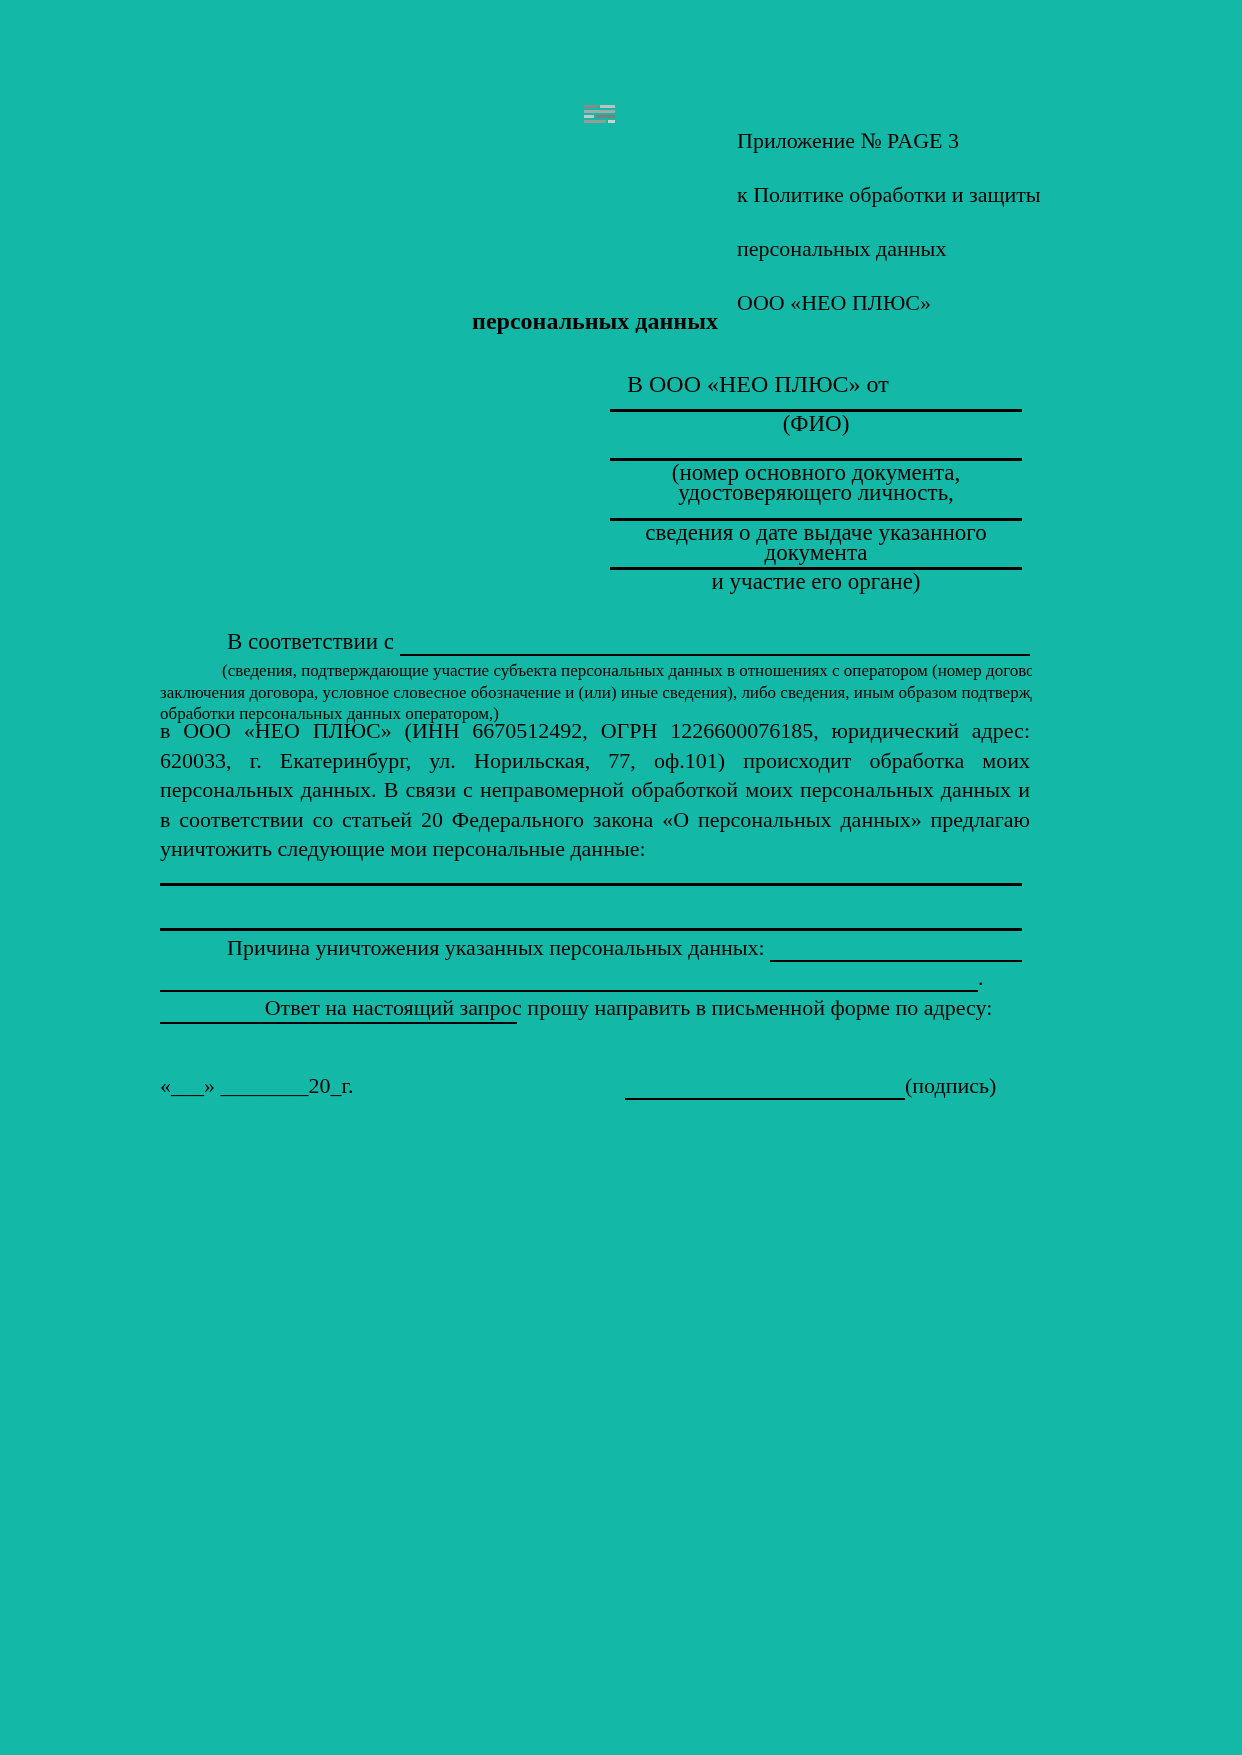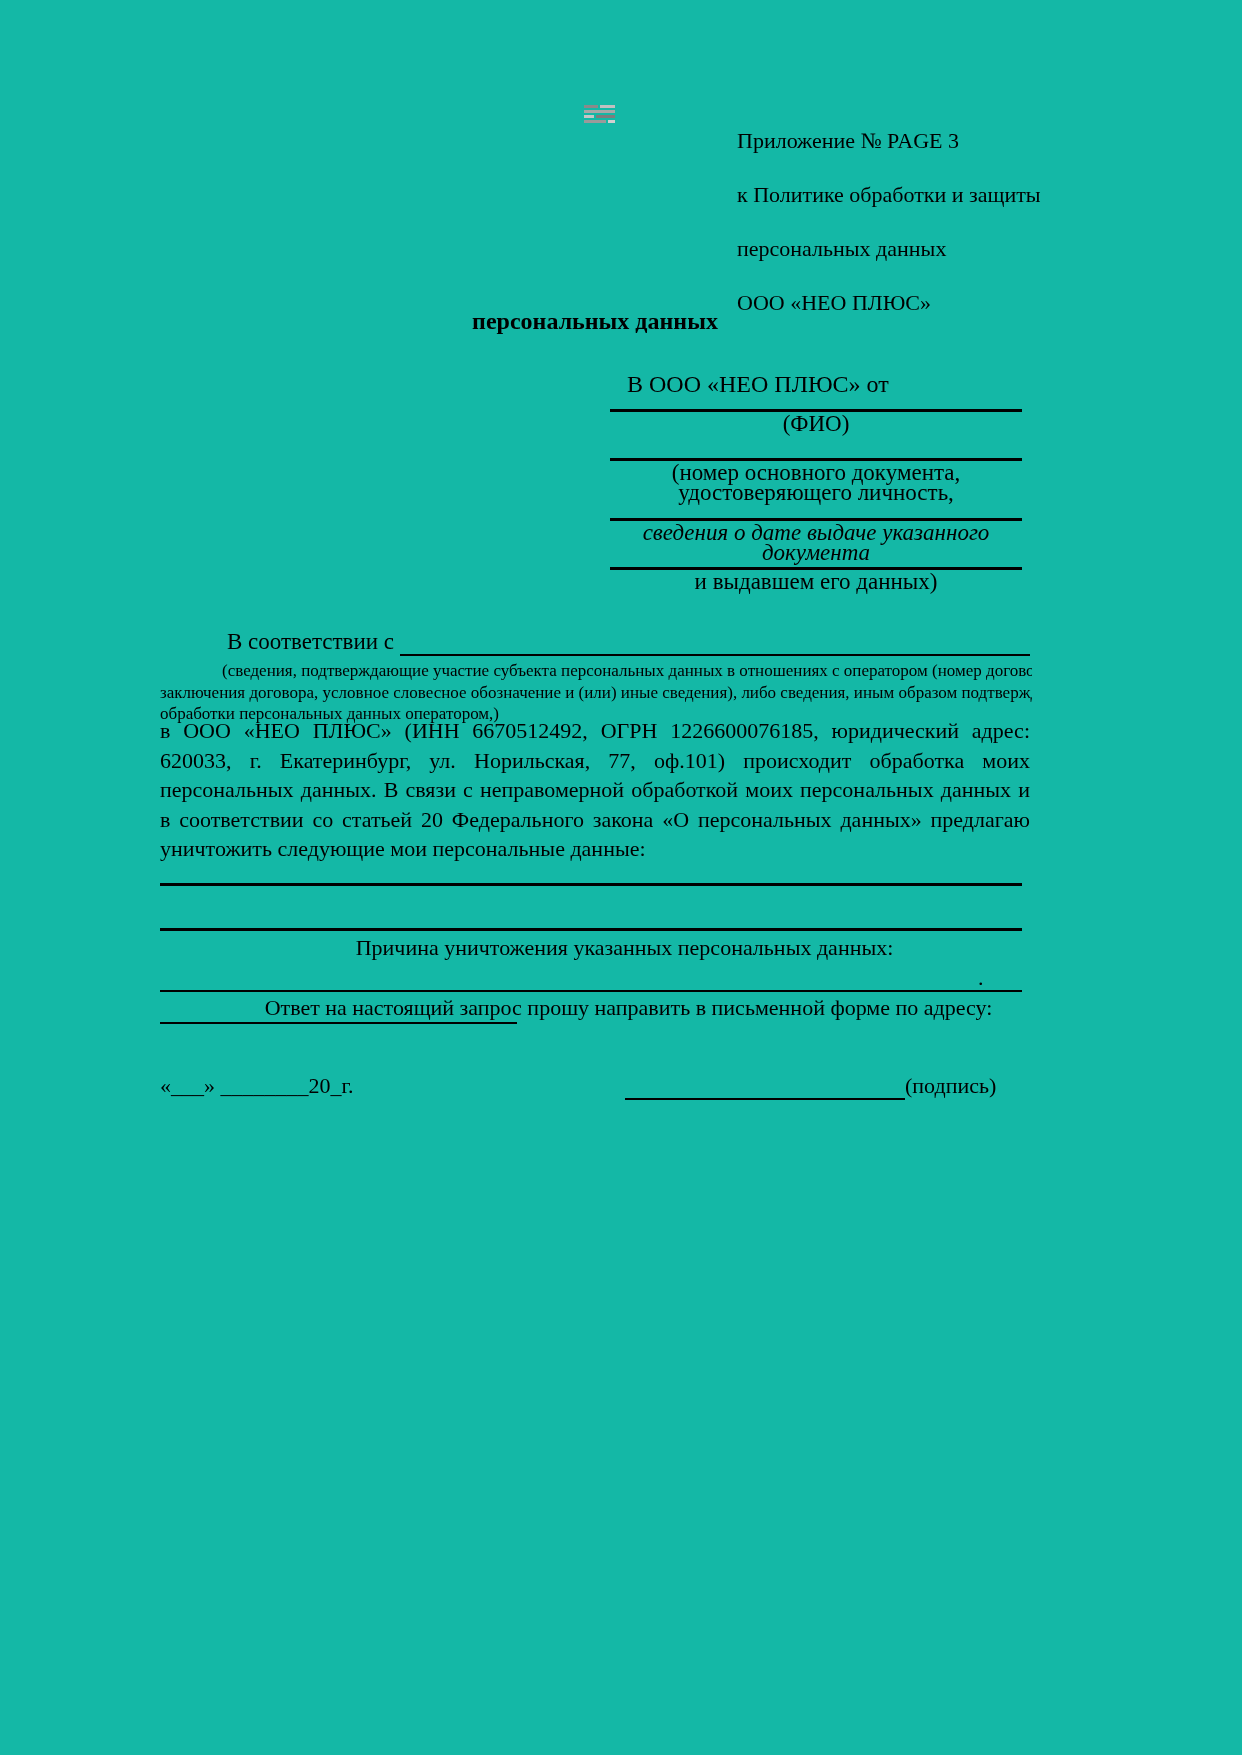--- a/index.html
+++ b/index.html
@@ -31,21 +31,21 @@
   .note .ln{white-space:nowrap;overflow:hidden;text-align:justify;text-align-last:justify;}
   .note .ln.first{text-indent:62px;}
   .note .ln.last{text-align-last:left;}
   
   .body-par{left:160px;top:716px;width:870px;font-size:22px;line-height:29.5px;}
   .body-par .ln{white-space:nowrap;overflow:hidden;text-align:justify;text-align-last:justify;}
   .body-par .ln.last{text-align-last:left;}
   
   .blank-line{left:160px;width:862px;height:0;border-bottom:3px solid #000;}
   
-  .reason{left:160px;top:934px;width:862px;display:flex;align-items:center;font-size:22px;line-height:28px;flex-direction:column;}
+  .reason{left:160px;top:934px;width:862px;display:flex;align-items:center;font-size:22px;line-height:28px;}
   .reason .lbl{padding-left:67px;white-space:nowrap;}
   
   .reason2{left:160px;top:964px;width:870px;display:flex;align-items:flex-end;font-size:22px;line-height:28px;}
   .reason2 .fill-line{width:818px;}
   
   .answer1{left:160px;top:994px;width:870px;font-size:22px;line-height:28px;padding-left:67px;box-sizing:border-box;white-space:nowrap;text-align:center;}
   .answer2{left:160px;top:1022px;width:870px;display:flex;align-items:flex-end;font-size:22px;line-height:28px;}
   .answer2 .fill-line{width:357px;}
   
   .dateline{left:160px;top:1072px;font-size:22px;line-height:28px;white-space:pre;}
@@ -82,24 +82,24 @@
 
   <div class="abs addressee">В ООО «НЕО ПЛЮС» от</div>
 
   <div class="abs field-line" style="top:409px;"></div>
   <div class="abs field-caption" style="top:414px;">(ФИО)</div>
 
   <div class="abs field-line" style="top:458px;"></div>
   <div class="abs field-caption" style="top:463px;">(номер основного документа, удостоверяющего личность,</div>
 
   <div class="abs field-line" style="top:518px;"></div>
-  <div class="abs field-caption" style="top:523px;font-style:italic;">сведения о дате выдаче указанного документа</div>
+  <div class="abs field-caption" style="top:523px;">сведения о дате выдаче указанного документа</div>
 
   <div class="abs field-line" style="top:567px;"></div>
-  <div class="abs field-caption" style="top:572px;">и выдавшем его данных)</div>
+  <div class="abs field-caption" style="top:572px;">и участие его органе)</div>
 
   <div class="abs accordance">
     <span class="lead">В соответствии с</span>
     <span style="white-space:pre"> </span>
     <div class="fill-line grow"></div>
   </div>
 
   <div class="abs note">
     <div class="ln first">(сведения, подтверждающие участие субъекта персональных данных в отношениях с оператором (номер договора, дата</div>
     <div class="ln">заключения договора, условное словесное обозначение и (или) иные сведения), либо сведения, иным образом подтверждающие факт</div>

